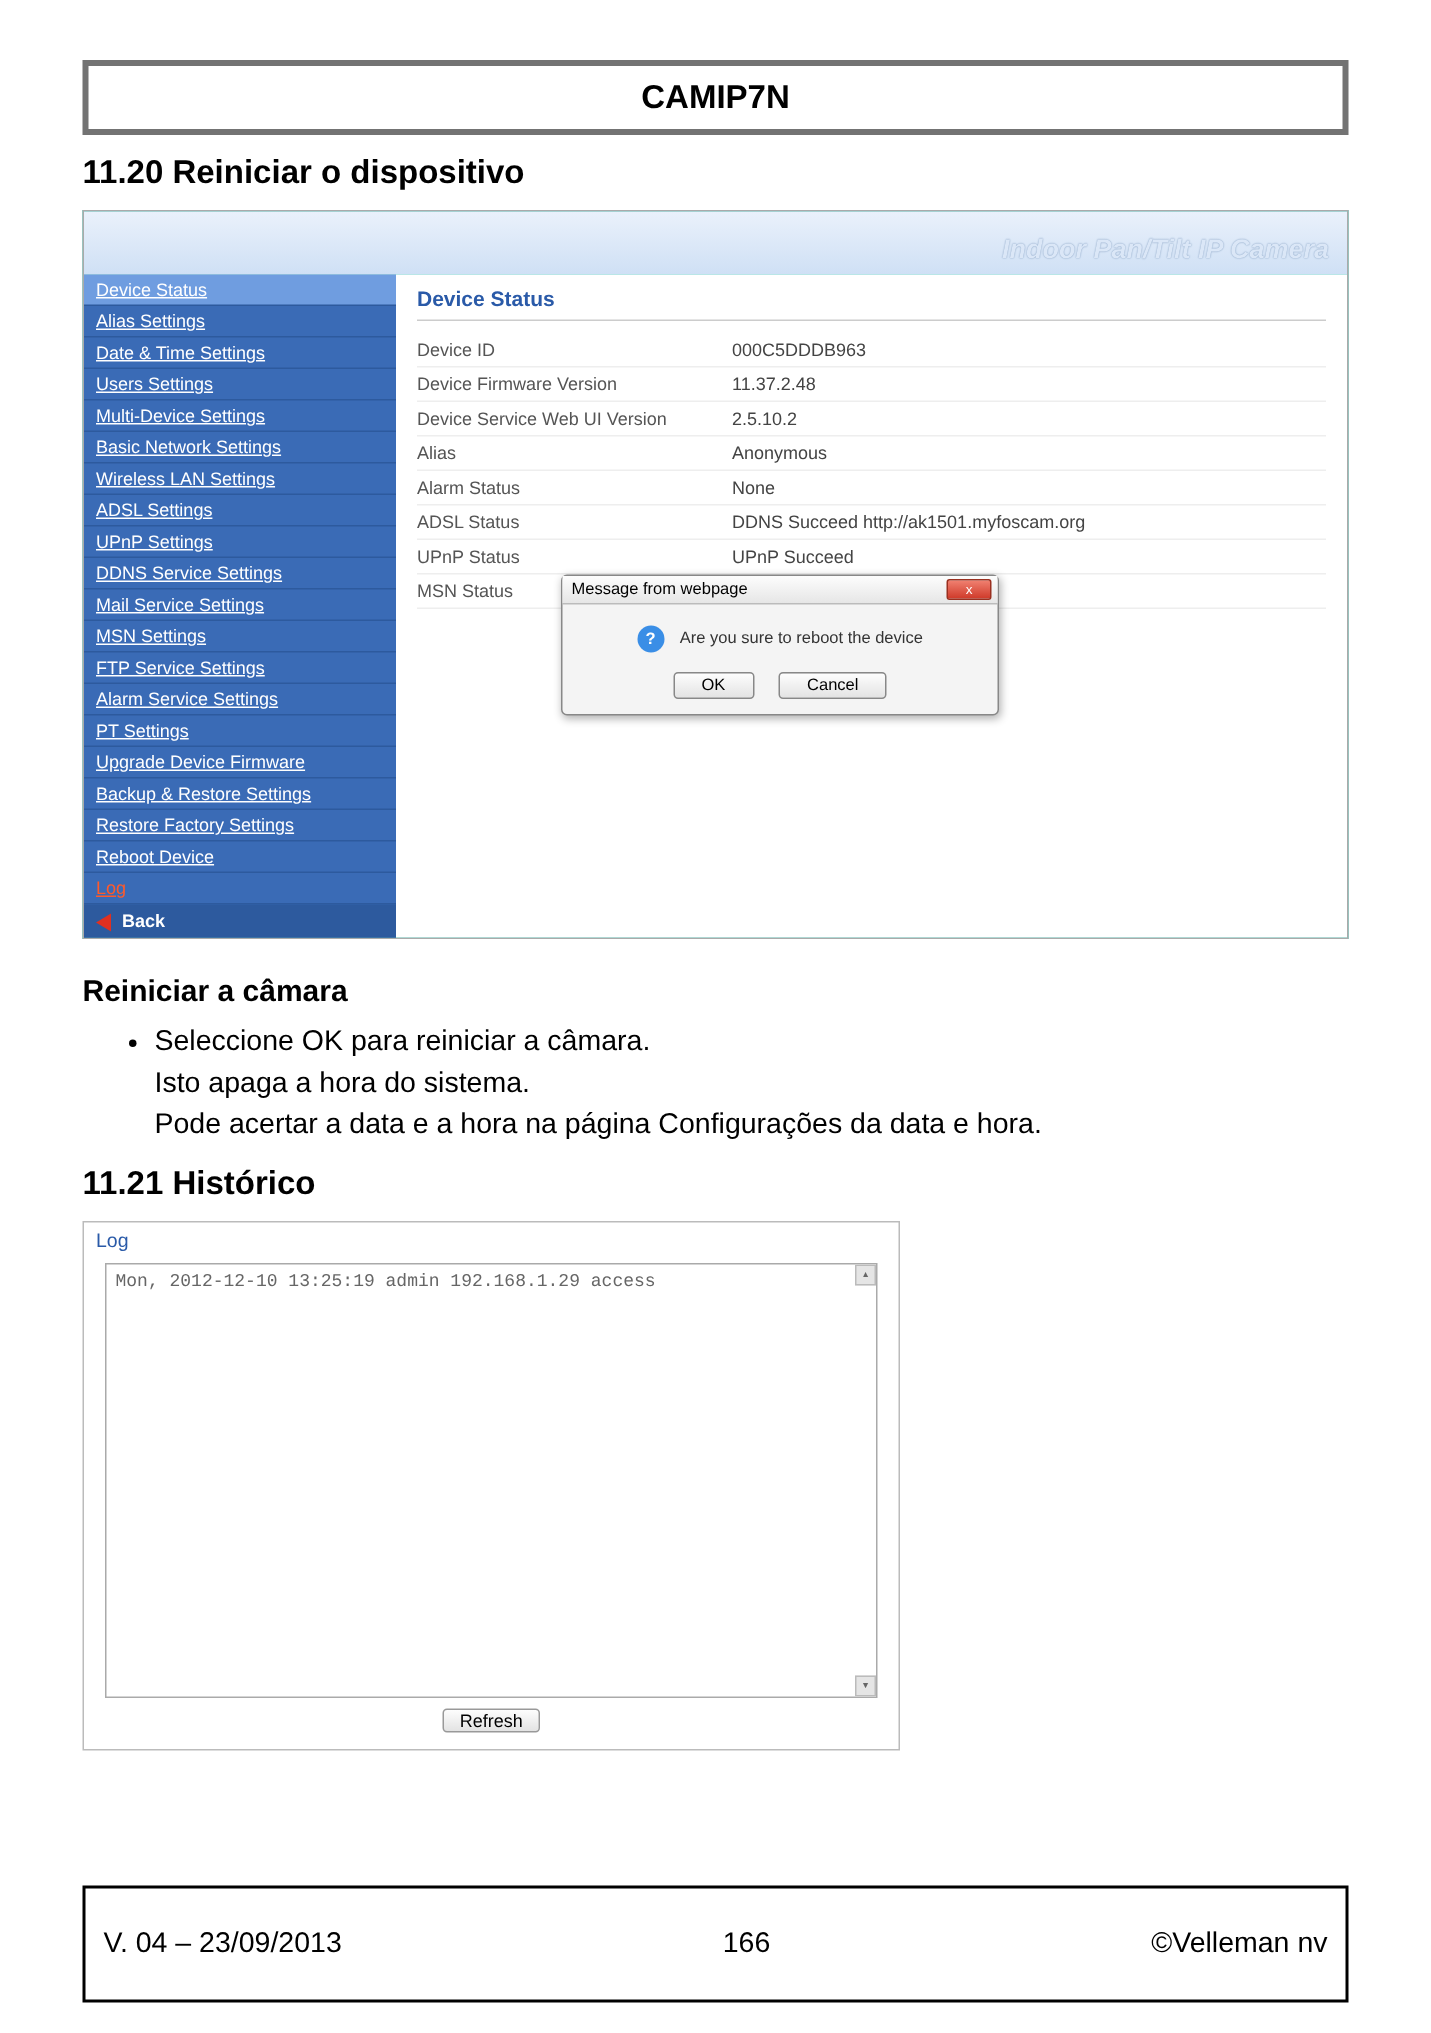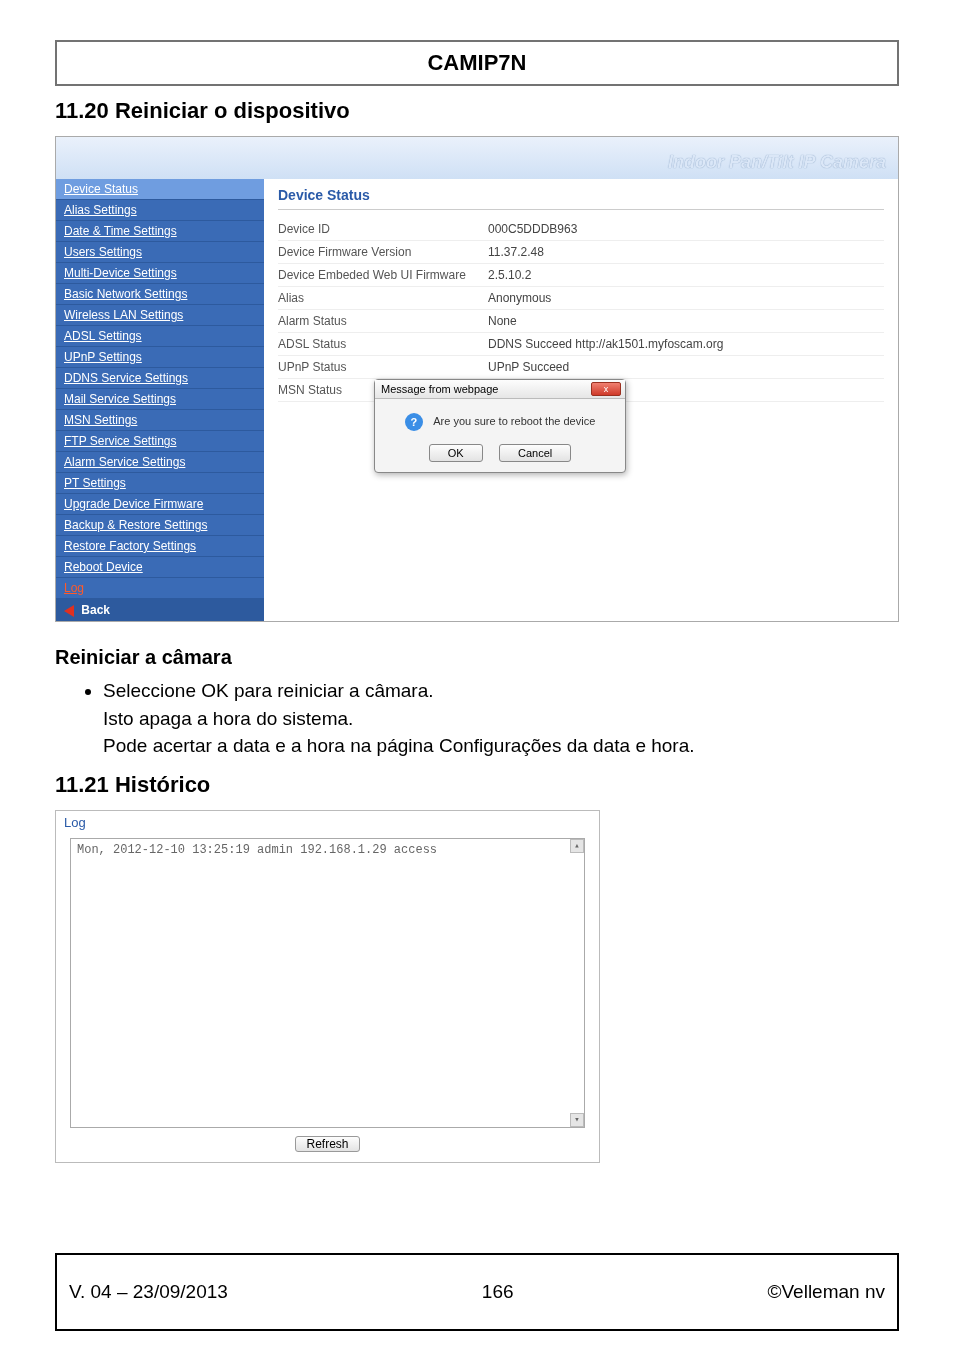--- a/index.html
+++ b/index.html
@@ -1,18 +1,18 @@
 <!DOCTYPE html>
 <html><head>
 <meta charset="utf-8">
 <style>
   * { box-sizing: border-box; margin: 0; padding: 0; }
   body { font-family: Verdana, Arial, sans-serif; background: #fff; width: 954px; }
   .page { padding: 40px 55px 20px 55px; }
-  .title-box { border: 2px solid #737373; text-align: center; padding: 8px; font-weight: bold; font-size: 22px; margin-bottom: 12px; }
+  .title-box { border: 4px solid #737373; text-align: center; padding: 8px; font-weight: bold; font-size: 22px; margin-bottom: 12px; }
   .section-head { font-weight: bold; font-size: 22px; margin: 8px 0 12px 0; }
   .subhead { font-weight: bold; font-size: 20px; margin: 14px 0 8px 0; }
   ul.bullets { list-style: disc; padding-left: 48px; margin: 4px 0 12px 0; }
   ul.bullets li { font-size: 19px; line-height: 1.45; }
 
   
   .shot { border: 1px solid #aaa; background: #14b8a6; margin-bottom: 24px; }
   .shot-header { height: 42px; background: linear-gradient(#eaf1fb, #cfe0f5); position: relative; }
   .shot-header .brand { position: absolute; right: 12px; bottom: 6px; font-style: italic; font-weight: bold; color: #dbe7f7; font-size: 18px; text-shadow: 0 0 1px #6b8bb2; }
   .shot-body { display: flex; }
@@ -20,21 +20,21 @@
   .sidebar .item { padding: 3px 8px; border-bottom: 1px solid #2d5a9e; cursor: pointer; text-decoration: underline; }
   .sidebar .item.active { background: #6f9de0; }
   .sidebar .log-item { color: #ff5a2a; }
   .sidebar .back { background: #2d5a9e; padding: 4px 8px; font-weight: bold; }
   .sidebar .back .arrow { display:inline-block; width:0;height:0;border-top:6px solid transparent;border-bottom:6px solid transparent;border-right:10px solid #e03020; vertical-align:middle; margin-right:4px;}
   .content { flex: 1; background: #fff; position: relative; padding: 8px 14px 26px 14px; }
   .content-title { color: #2a5aa8; font-weight: bold; font-size: 14px; border-bottom: 1px solid #ccc; padding-bottom: 6px; margin-bottom: 8px; }
   .kv-row { display:flex; font-size:12px; color:#555; padding:4px 0; border-bottom:1px solid #eee; }
   .kv-row .k { width: 210px; }
   .kv-row .v { flex: 1; color:#444; }
-  .dialog { position:absolute; left:110px; top:200px; width:252px; background:#f4f4f4; border:1px solid #888; border-radius:4px; box-shadow:1px 2px 6px rgba(0,0,0,.3);}
+  .dialog { position:absolute; left:110px; top:200px; width:292px; background:#f4f4f4; border:1px solid #888; border-radius:4px; box-shadow:1px 2px 6px rgba(0,0,0,.3);}
   .dialog .dlg-title { font-size:11px; padding:3px 6px; background:linear-gradient(#fdfdfd,#e6e6e6); border-bottom:1px solid #bbb; position:relative;}
   .dialog .dlg-close { position:absolute; right:4px; top:2px; width:30px; height:14px; background:linear-gradient(#f08070,#cf3a2a); border:1px solid #9a3020; border-radius:2px; color:#fff; font-size:9px; text-align:center; line-height:12px;}
   .dialog .dlg-body { padding:14px 10px 4px 10px; text-align:center; font-size:11px; color:#333;}
   .dialog .dlg-body .qmark { display:inline-block; width:18px;height:18px;border-radius:50%;background:#3a8ee6;color:#fff;font-weight:bold;line-height:18px;margin-right:8px;vertical-align:middle;}
   .dialog .dlg-buttons { text-align:center; padding:8px 0 10px 0;}
   .dialog button { font-size:11px; padding:2px 18px; margin:0 6px; background:linear-gradient(#fdfdfd,#e3e3e3); border:1px solid #888; border-radius:3px;}
 
   
   .log-shot { border:1px solid #bbb; width:545px; background:#fff; margin-top:6px;}
   .log-legend { color:#2a5aa8; font-size:13px; padding:4px 8px 0 8px;}
@@ -90,21 +90,21 @@
         <div class="content-title">Device Status</div>
         <div class="kv-row">
             <div class="k">Device ID</div>
             <div class="v">000C5DDDB963</div>
           </div>
         <div class="kv-row">
             <div class="k">Device Firmware Version</div>
             <div class="v">11.37.2.48</div>
           </div>
         <div class="kv-row">
-            <div class="k">Device Embeded Web UI Firmware</div>
+            <div class="k">Device Service Web UI Version</div>
             <div class="v">2.5.10.2</div>
           </div>
         <div class="kv-row">
             <div class="k">Alias</div>
             <div class="v">Anonymous</div>
           </div>
         <div class="kv-row">
             <div class="k">Alarm Status</div>
             <div class="v">None</div>
           </div>

